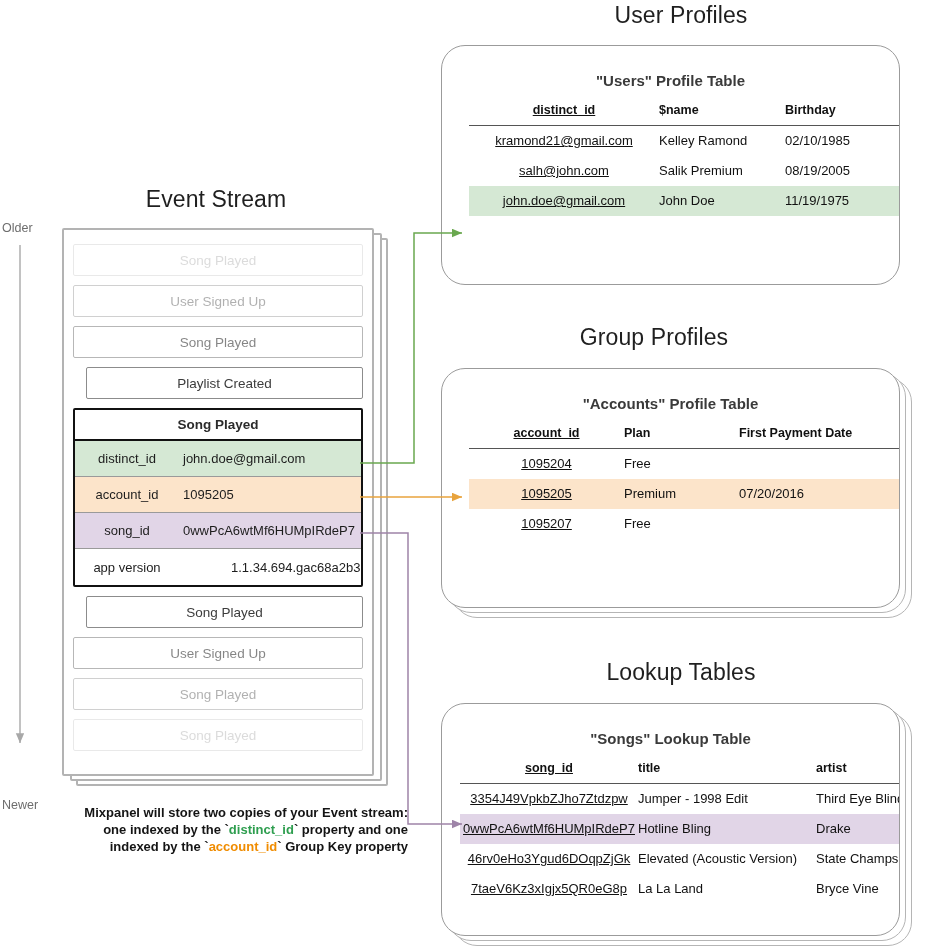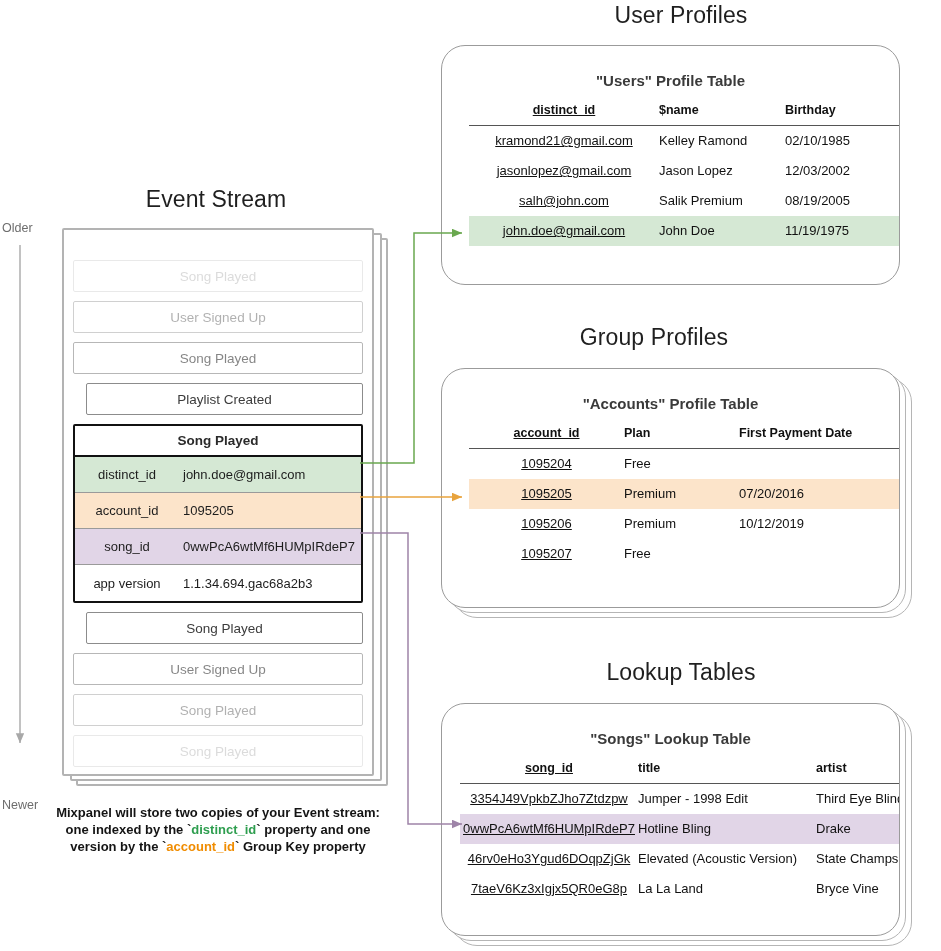--- a/index.html
+++ b/index.html
@@ -35,21 +35,21 @@
     border-radius: 2px;
   }
   #es-shadow2 { left: 76px; top: 238px;  width: 312px; height: 548px; z-index: 1;}
   #es-shadow1 { left: 70px; top: 233px;  width: 312px; height: 548px; z-index: 2;}
   #es-main    { left: 62px; top: 228px;  width: 312px; height: 548px; z-index: 3; }
 
   #es-inner {
     position: absolute;
     left: 62px; top: 228px; width: 312px; height: 548px;
     z-index: 4;
-    padding: 32px 11px;
+    padding: 16px 11px;
   }
 
   .ev-row {
     height: 32px;
     margin-bottom: 9px;
     border: 1px solid #8c8c8c;
     border-radius: 2px;
     display: flex; align-items: center; justify-content: center;
     font-size: 13.5px;
     color: #3c3c3c;
@@ -72,35 +72,35 @@
     display:flex; align-items:center; justify-content:center;
     font-size: 13.5px; font-weight: bold; color: #2b2b2b;
     border-bottom: 2px solid #111;
   }
   .ev-prop {
     height: 36px;
     display: flex; align-items: center;
     font-size: 13px; color: #1d1d1d;
     border-bottom: 1px solid #9a9a9a;
   }
-  .ev-prop:last-child { border-bottom: none; }
+  .ev-prop:last-child { border-bottom: none; gap: 48px; }
   .ev-prop .k { width: 104px; text-align: center; }
   .ev-prop .v { flex: 1; padding-left: 4px; }
   .hl-green  { background: #d5e8d4; }
   .hl-orange { background: #fce4ca; }
   .hl-purple { background: #e1d5e7; }
 
   
   #older-label { position: absolute; left: 2px;  top: 221px; font-size: 12.5px; color: #6d6d6d; }
   #newer-label { position: absolute; left: 2px;  top: 798px; font-size: 12.5px; color: #6d6d6d; }
 
   
   #es-caption {
     position: absolute; left: 28px; top: 804px; width: 380px;
-    text-align: center; font-size: 13px; line-height: 17px;
+    text-align: right; font-size: 13px; line-height: 17px;
     color: #141414; font-weight: 600;
   }
   .tok-green  { color: #2e9e4f; }
   .tok-orange { color: #f08c00; }
 
   
   .card-stackbg {
     position: absolute;
     border: 1.6px solid #b5b5b5;
     border-radius: 24px;
@@ -226,21 +226,21 @@
     <div class="ev-row ev-f4">Song Played</div>
     <div class="ev-row ev-f3">User Signed Up</div>
     <div class="ev-row ev-f2">Song Played</div>
     <div class="ev-row ev-f1">Song Played</div>
   </div>
 </div>
 
 <div id="es-caption">
   <div>Mixpanel will store two copies of your Event stream:</div>
   <div><span>one indexed by the `</span><span class="tok-green">distinct_id</span><span>` property and one</span></div>
-  <div><span>version by the `</span><span class="tok-orange">account_id</span><span>` Group Key property</span></div>
+  <div><span>indexed by the `</span><span class="tok-orange">account_id</span><span>` Group Key property</span></div>
 </div>
 
 <div class="section-title" style="left:561px; top:2px; width:240px;">User Profiles</div>
 
 <div class="card" style="left:441px; top:45px; width:459px; height:240px;">
   <div class="card-title">"Users" Profile Table</div>
 
   <table class="dtab" style="width:440px; margin-left:27px;">
     <colgroup>
         <col style="width:190px">
@@ -254,25 +254,20 @@
         <th>Birthday</th>
       </tr>
     </thead>
     <tbody>
       <tr>
         <td class="ctr u"><span>kramond21@gmail.com</span></td>
         <td>Kelley Ramond</td>
         <td>02/10/1985</td>
       </tr>
       <tr>
-        <td class="ctr u"><span>jasonlopez@gmail.com</span></td>
-        <td>Jason Lopez</td>
-        <td>12/03/2002</td>
-      </tr>
-      <tr>
         <td class="ctr u"><span>salh@john.com</span></td>
         <td>Salik Premium</td>
         <td>08/19/2005</td>
       </tr>
       <tr class="row-green">
         <td class="ctr u"><span>john.doe@gmail.com</span></td>
         <td>John Doe</td>
         <td>11/19/1975</td>
       </tr>
     </tbody>
@@ -305,25 +300,20 @@
         <td class="ctr u"><span>1095204</span></td>
         <td>Free</td>
         <td></td>
       </tr>
       <tr class="row-orange">
         <td class="ctr u"><span>1095205</span></td>
         <td>Premium</td>
         <td>07/20/2016</td>
       </tr>
       <tr>
-        <td class="ctr u"><span>1095206</span></td>
-        <td>Premium</td>
-        <td>10/12/2019</td>
-      </tr>
-      <tr>
         <td class="ctr u"><span>1095207</span></td>
         <td>Free</td>
         <td></td>
       </tr>
     </tbody>
   </table>
 </div>
 
 <div class="section-title" style="left:561px; top:659px; width:240px;">Lookup Tables</div>
 

